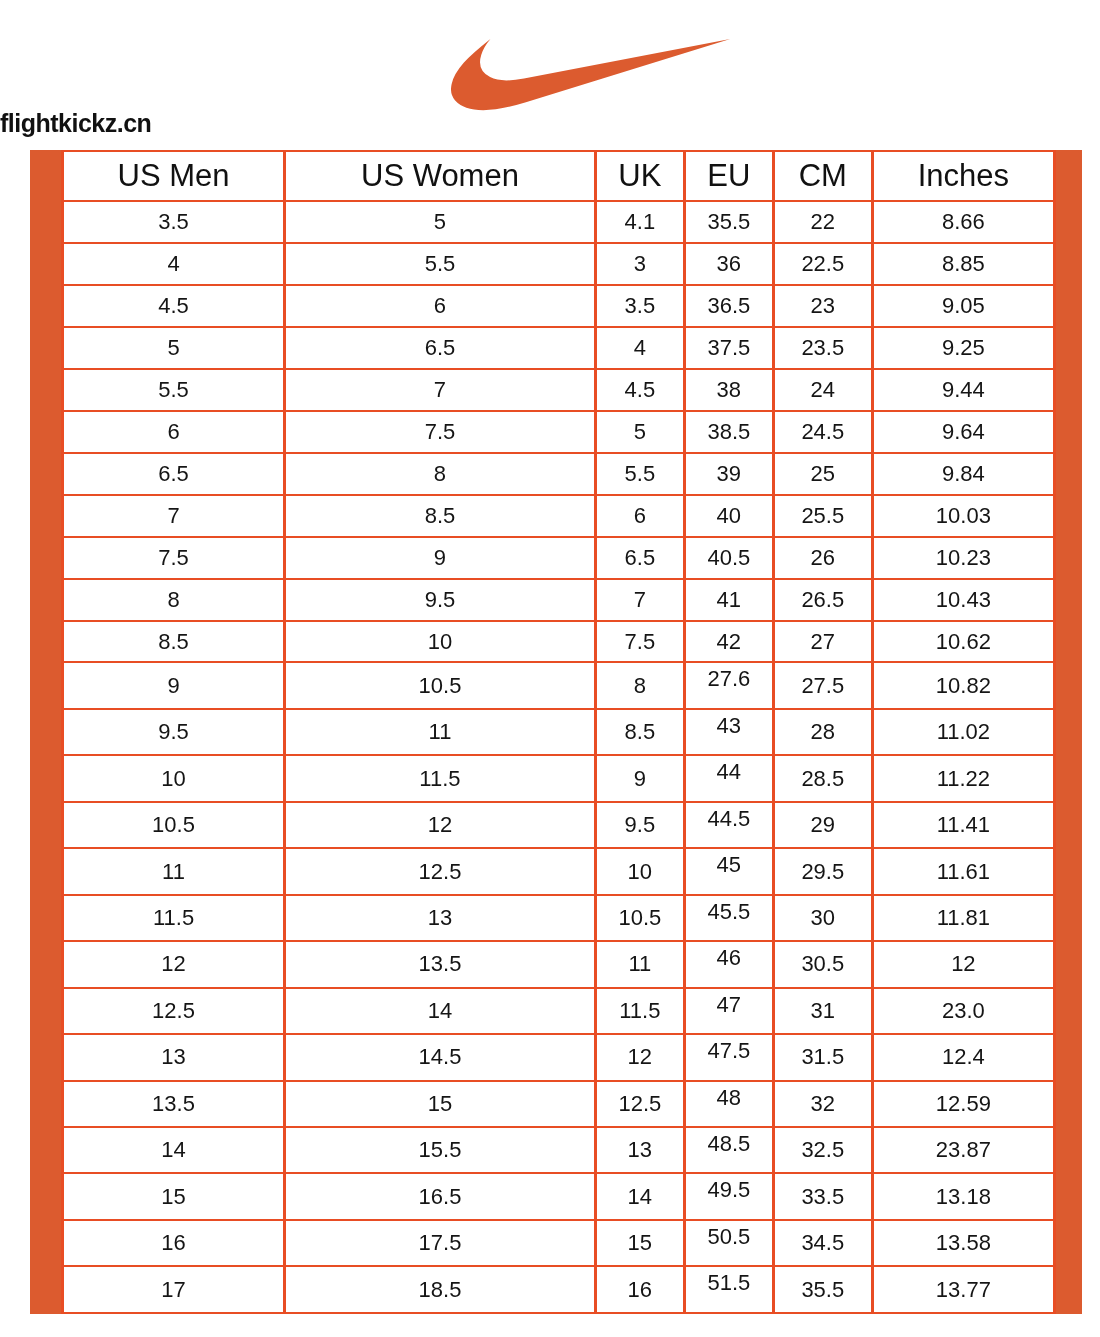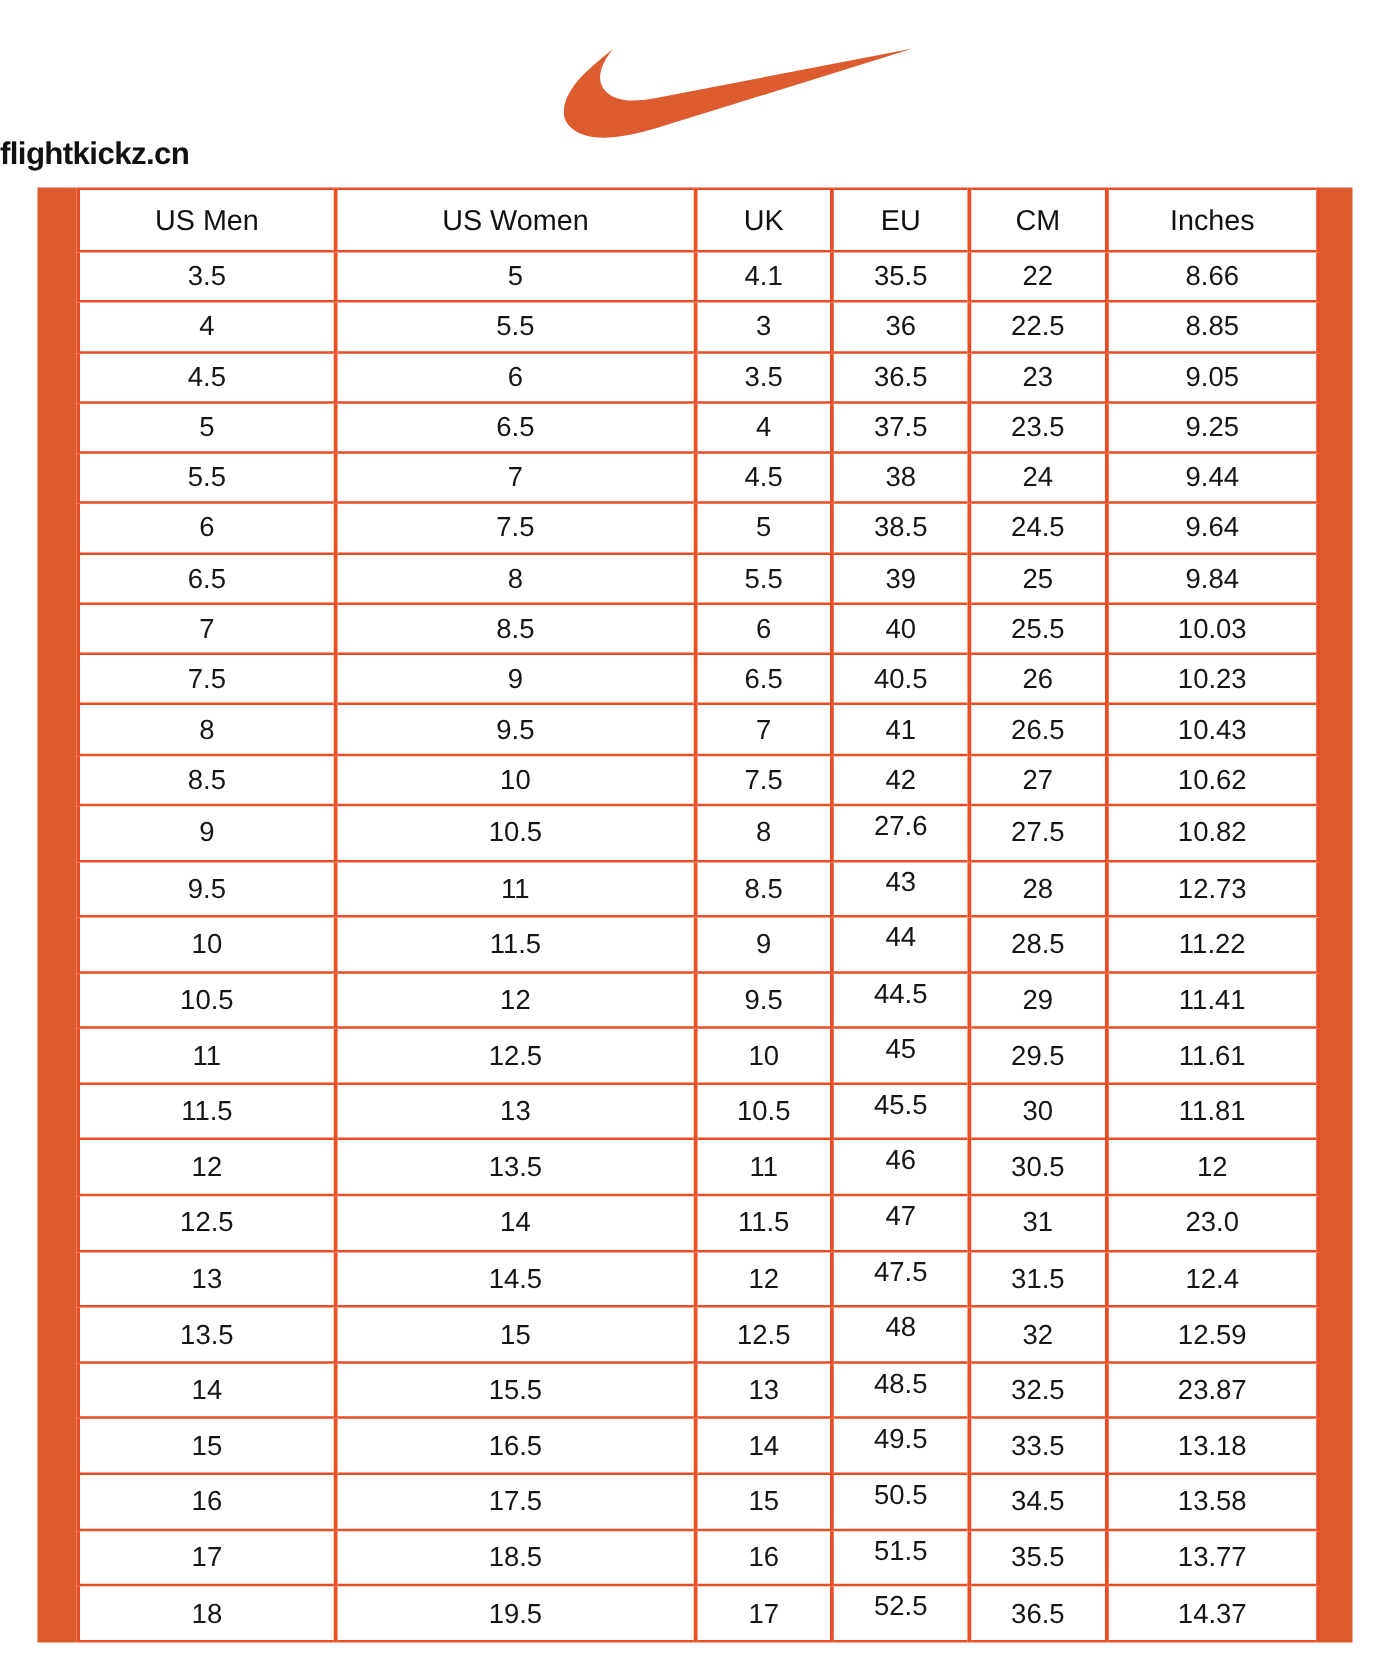--- a/index.html
+++ b/index.html
@@ -48,21 +48,21 @@
   table.size-table th, table.size-table td {
     border: 3px solid #E84D24;
     border-top-width: 2px;
     border-bottom-width: 2px;
     text-align: center;
     vertical-align: middle;
     overflow: hidden;
   }
   table.size-table thead tr { height: 50px; }
   table.size-table th {
-    font-size: 23px;
+    font-size: 31px;
     font-weight: normal;
     color: #111111;
   }
   table.size-table td {
     font-size: 22px;
     color: #151515;
   }
   table.size-table td.raised {
     vertical-align: top;
     padding-top: 3px;
@@ -186,21 +186,21 @@
           <td class="raised">27.6</td>
           <td>27.5</td>
           <td>10.82</td>
         </tr>
         <tr>
           <td>9.5</td>
           <td>11</td>
           <td>8.5</td>
           <td class="raised">43</td>
           <td>28</td>
-          <td>12.73</td>
+          <td>11.02</td>
         </tr>
         <tr>
           <td>10</td>
           <td>11.5</td>
           <td>9</td>
           <td class="raised">44</td>
           <td>28.5</td>
           <td>11.22</td>
         </tr>
         <tr>
@@ -284,24 +284,16 @@
           <td>13.58</td>
         </tr>
         <tr>
           <td>17</td>
           <td>18.5</td>
           <td>16</td>
           <td class="raised">51.5</td>
           <td>35.5</td>
           <td>13.77</td>
         </tr>
-        <tr>
-          <td>18</td>
-          <td>19.5</td>
-          <td>17</td>
-          <td class="raised">52.5</td>
-          <td>36.5</td>
-          <td>14.37</td>
-        </tr>
       </tbody>
   </table>
   <div class="accent-bar right"></div>
 </div>
 
 </body></html>

